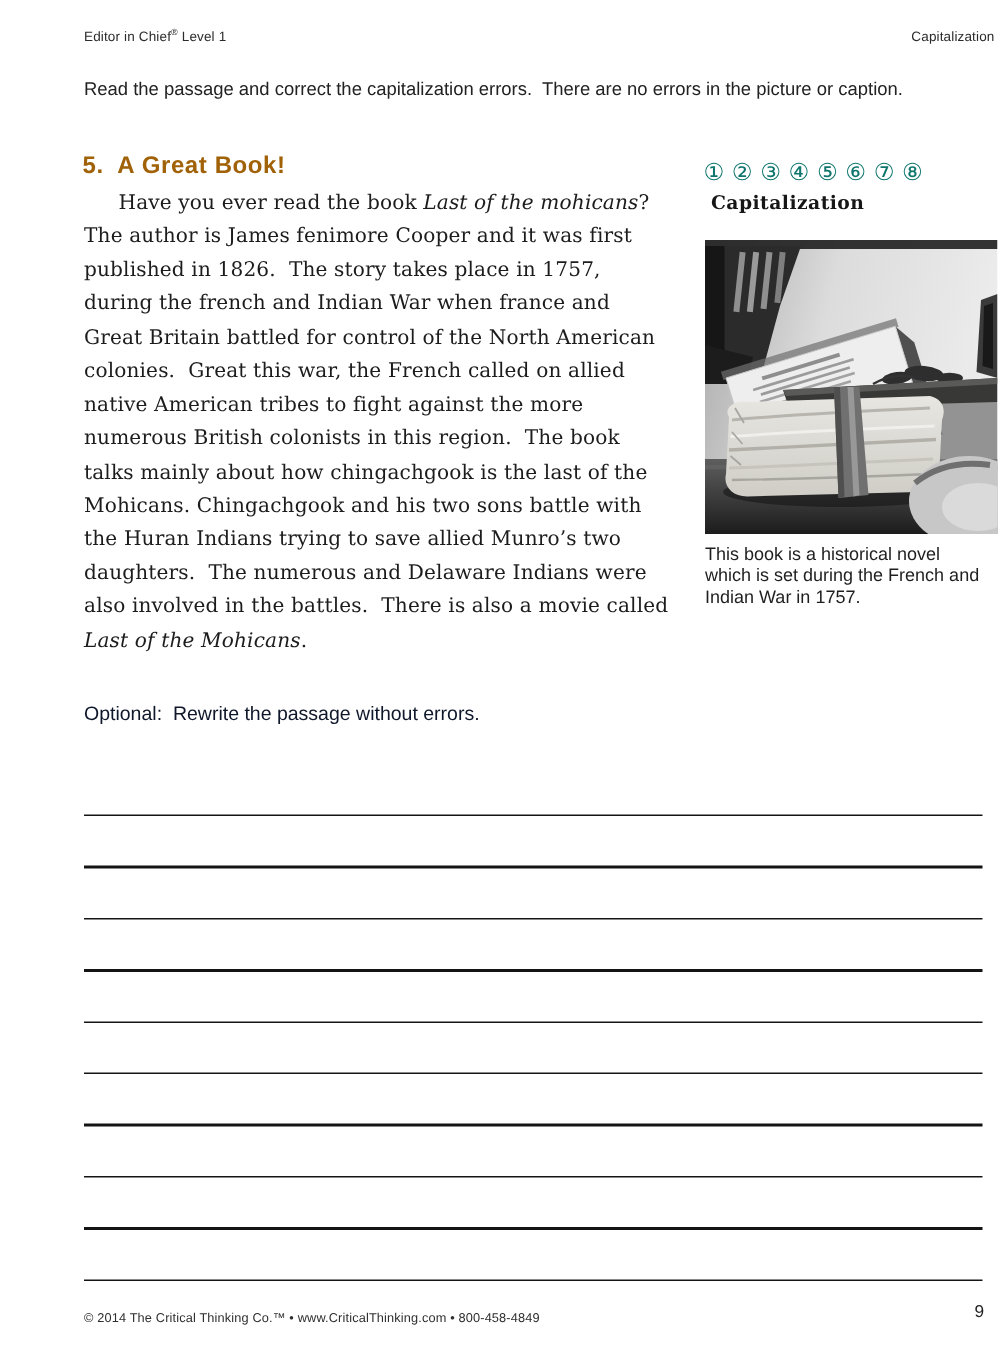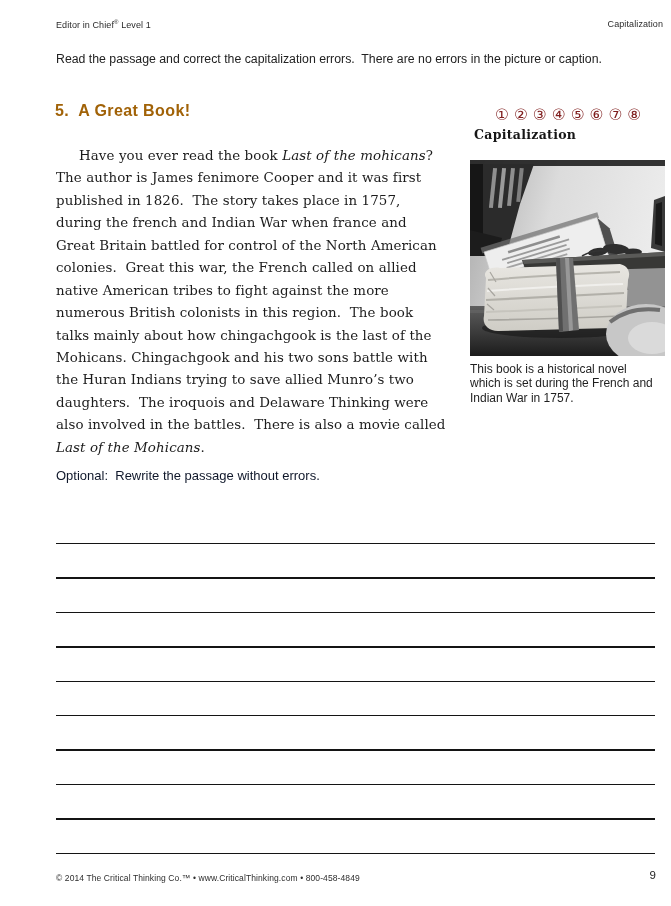--- a/index.html
+++ b/index.html
@@ -14,25 +14,25 @@
   .hdr sup{font-size:6px;vertical-align:super;}
   
   .instruction{position:absolute;left:56px;top:52px;font-size:12.3px;color:#222;white-space:pre;}
   
   .ex-title{position:absolute;left:55px;top:102px;font-size:16px;font-weight:bold;
     letter-spacing:.4px;color:#a16207;white-space:pre;}
   
   .passage{position:absolute;left:56px;top:125px;width:406px;
     font-family:"DejaVu Serif",serif;font-size:13.4px;color:#1c1c1c;}
   .p-line{white-space:pre;line-height:22.45px;height:22.45px;letter-spacing:.1px;}
-  .p-line.first{text-indent:23px;margin-top:20px;}
+  .p-line.first{text-indent:23px;}
   .p-line .it{font-style:italic;}
   
-  .circles{position:absolute;left:469px;top:106px;font-size:15.5px;color:#7f1d1d;
-    font-family:"DejaVu Sans",sans-serif;white-space:nowrap;margin-left:26px;}
+  .circles{position:absolute;left:469px;top:106px;font-size:15.5px;color:#0f766e;
+    font-family:"DejaVu Sans",sans-serif;white-space:nowrap;}
   .circ{margin-right:5px;}
   .cap-label{position:absolute;left:474px;top:127px;font-family:"DejaVu Serif",serif;
     font-weight:bold;font-size:12.5px;letter-spacing:.3px;color:#161616;}
   .photo{position:absolute;left:470px;top:160px;width:195px;height:196px;}
   .caption{position:absolute;left:470px;top:362px;width:200px;font-size:12px;
     line-height:14.4px;color:#1f1f1f;}
   
   .optional{position:absolute;left:56px;top:468px;font-size:13px;color:#0f172a;white-space:pre;}
   
   .wline{position:absolute;left:56px;width:599px;height:1.4px;background:#141414;}
@@ -57,21 +57,21 @@
       <div class="p-line"><span>The author is James fenimore Cooper and it was first</span></div>
       <div class="p-line"><span>published in 1826.  The story takes place in 1757,</span></div>
       <div class="p-line"><span>during the french and Indian War when france and</span></div>
       <div class="p-line"><span>Great Britain battled for control of the North American</span></div>
       <div class="p-line"><span>colonies.  Great this war, the French called on allied</span></div>
       <div class="p-line"><span>native American tribes to fight against the more</span></div>
       <div class="p-line"><span>numerous British colonists in this region.  The book</span></div>
       <div class="p-line"><span>talks mainly about how chingachgook is the last of the</span></div>
       <div class="p-line"><span>Mohicans. Chingachgook and his two sons battle with</span></div>
       <div class="p-line"><span>the Huran Indians trying to save allied Munro’s two</span></div>
-      <div class="p-line"><span>daughters.  The iroquois and Delaware Thinking were</span></div>
+      <div class="p-line"><span>daughters.  The numerous and Delaware Indians were</span></div>
       <div class="p-line"><span>also involved in the battles.  There is also a movie called</span></div>
       <div class="p-line"><span class="it">Last of the Mohicans</span><span>.</span></div>
     </div>
 
   <div class="circles"><span class="circ">①</span><span class="circ">②</span><span class="circ">③</span><span class="circ">④</span><span class="circ">⑤</span><span class="circ">⑥</span><span class="circ">⑦</span><span class="circ">⑧</span></div>
   <div class="cap-label">Capitalization</div>
 
   <div class="photo">
     <svg width="195" height="196" viewBox="0 0 195 196" xmlns="http://www.w3.org/2000/svg">
       <defs>

